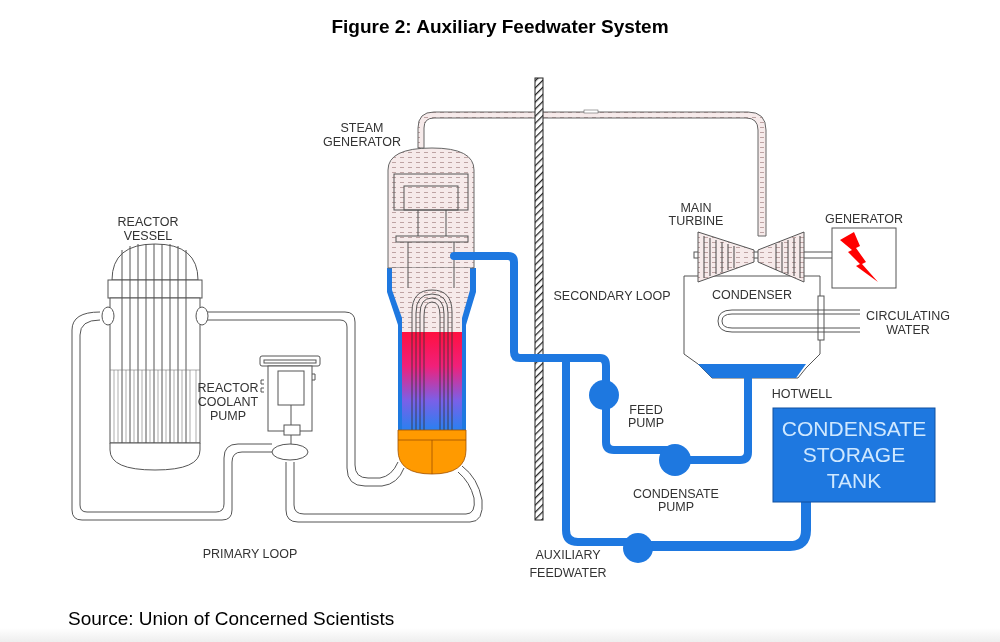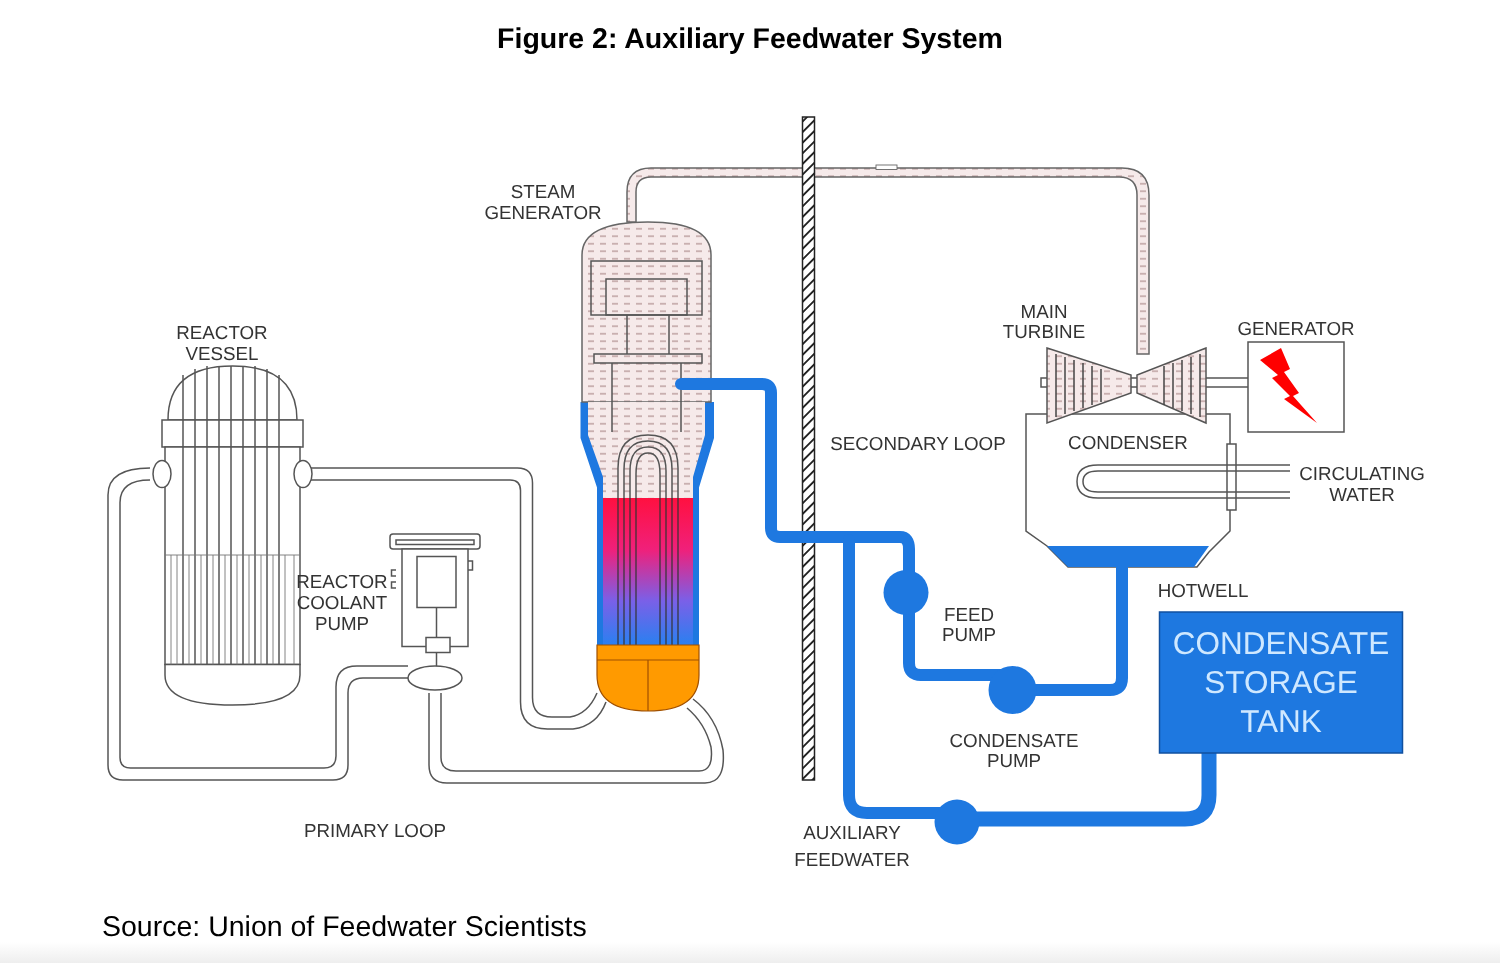--- a/index.html
+++ b/index.html
@@ -222,13 +222,13 @@
     <text class="lbl" x="752" y="299">CONDENSER</text>
     <text class="lbl"><tspan x="908" y="320">CIRCULATING</tspan><tspan x="908" y="334">WATER</tspan></text>
     <text class="lbl" x="802" y="398">HOTWELL</text>
     <text class="lbl"><tspan x="646" y="414">FEED</tspan><tspan x="646" y="427">PUMP</tspan></text>
     <text class="lbl"><tspan x="676" y="498">CONDENSATE</tspan><tspan x="676" y="511">PUMP</tspan></text>
     <text class="lbl"><tspan x="568" y="559">AUXILIARY</tspan><tspan x="568" y="577">FEEDWATER</tspan></text>
     <text class="tank-lbl"><tspan x="854" y="436">CONDENSATE</tspan><tspan x="854" y="462">STORAGE</tspan><tspan x="854" y="488">TANK</tspan></text>
   </g>
 </svg>
 
-<div class="source">Source:  Union of Feedwater Scientists</div>
+<div class="source">Source:  Union of Concerned Scientists</div>
 
 </body></html>

